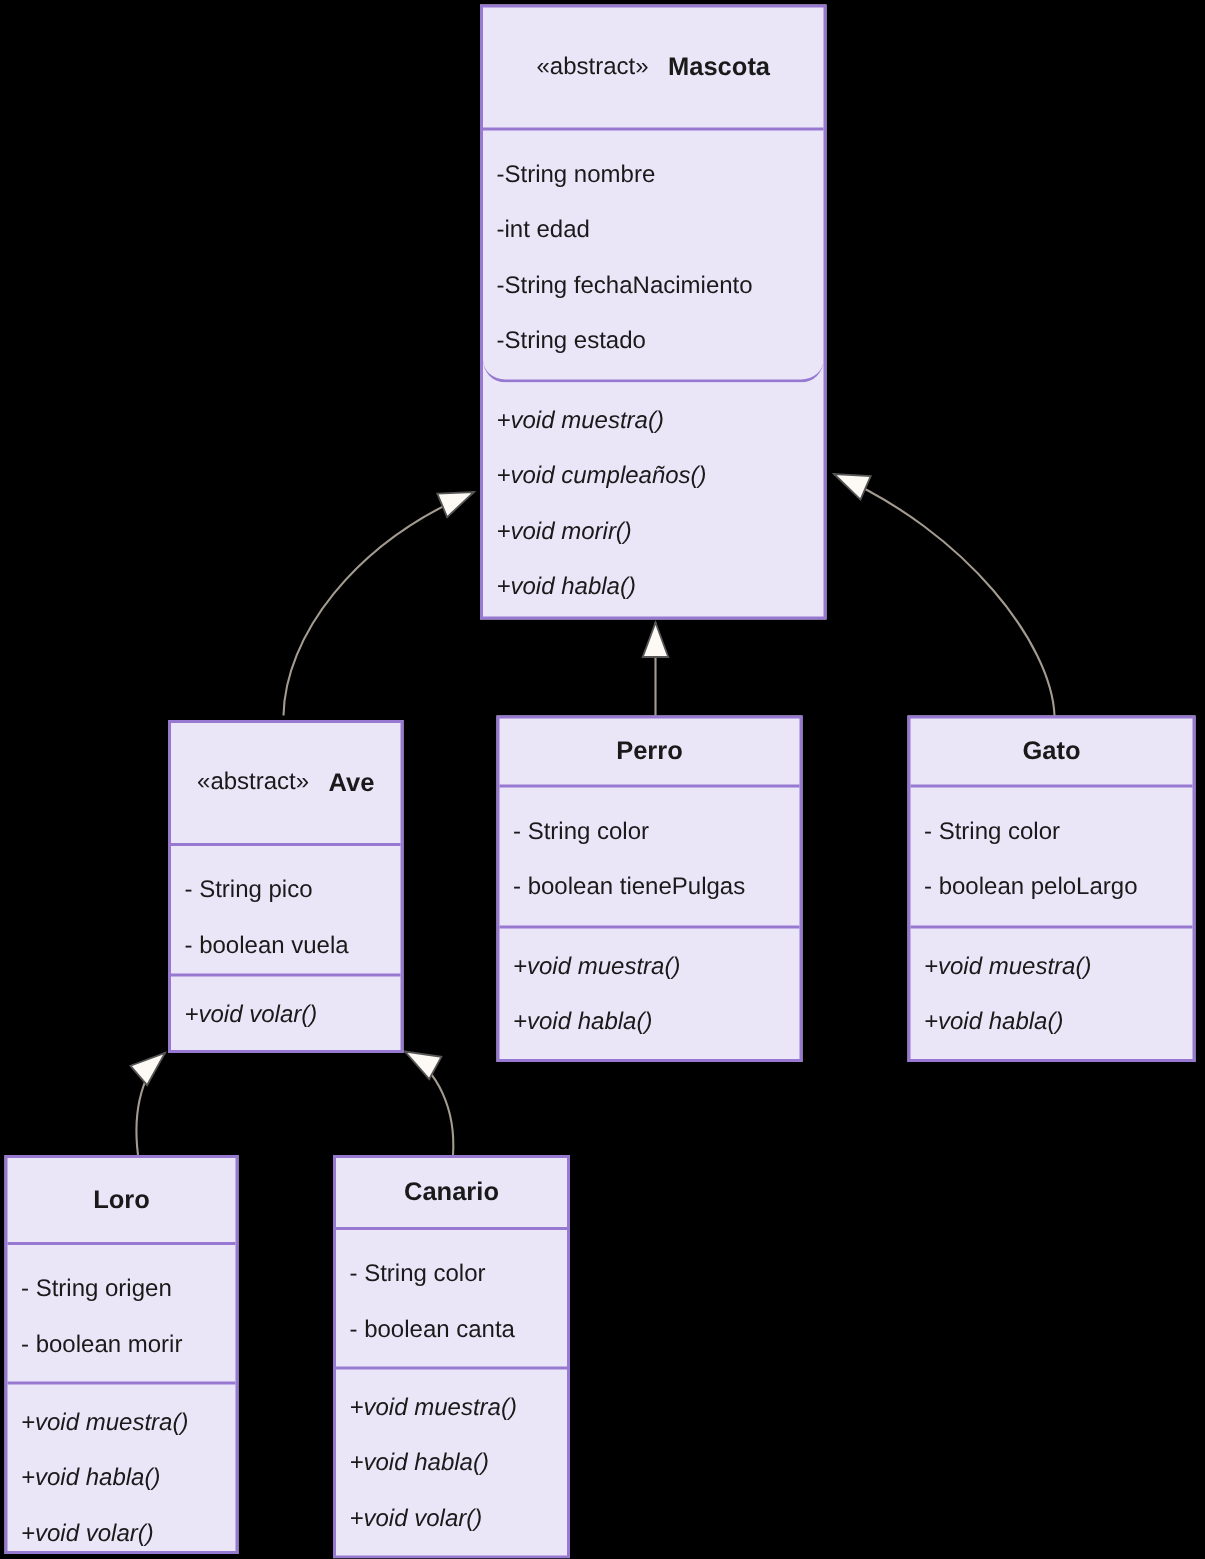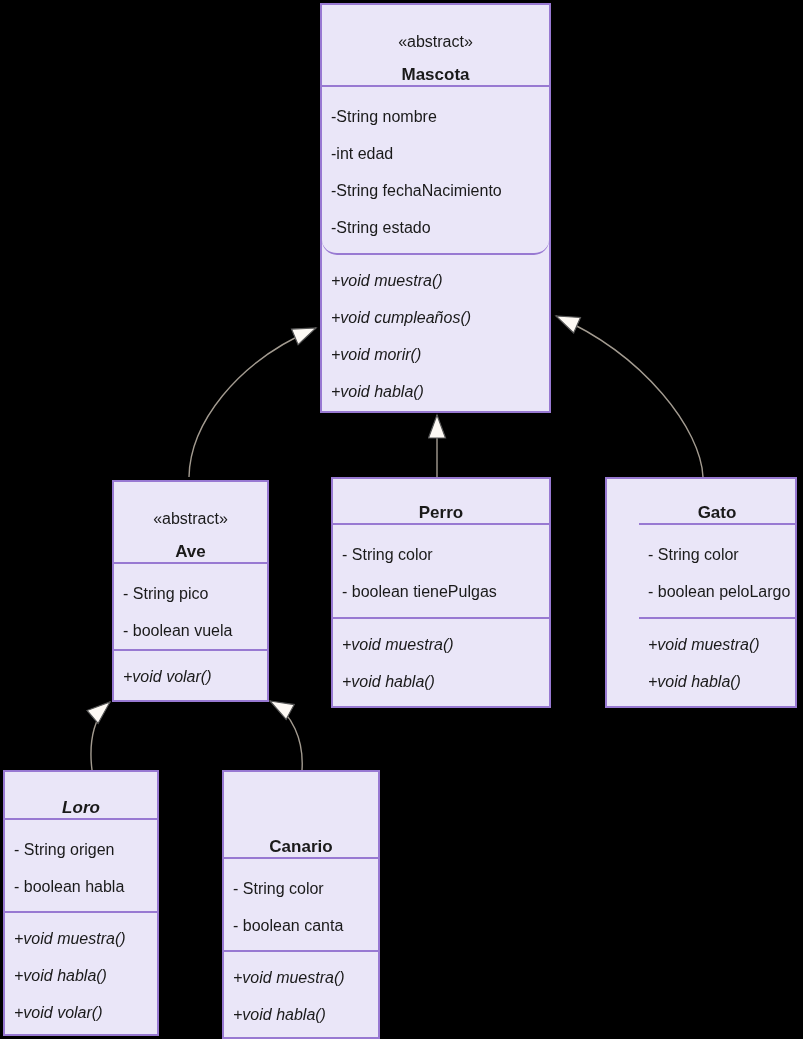--- a/index.html
+++ b/index.html
@@ -22,23 +22,23 @@
     box-sizing:border-box;
     background:var(--fill);
     border:2px solid var(--border);
     display:flex;
     flex-direction:column;
   }
   .hdr{
     box-sizing:border-box;
     border-bottom:2px solid var(--border);
     display:flex;
-    flex-direction:column;
+    flex-direction:row;
     align-items:center;
-    justify-content:flex-end;
+    justify-content:center;
     gap:13px;
     flex:0 0 auto;
   }
   .stereo{font-size:16px;line-height:20px;}
   .cname{font-size:17px;line-height:20px;font-weight:bold;}
   .attrs{
     box-sizing:border-box;
     border-bottom:2px solid var(--border);
     padding:11px 6px 0 9px;
     flex:0 0 auto;
@@ -52,34 +52,34 @@
   .row{font-size:16px;line-height:37px;white-space:nowrap;}
 
   #box-mascota{left:320px;top:3px;width:231px;height:410px;}
   #box-mascota .hdr{height:82px;}
   #box-mascota .attrs{height:168px;border-radius:15px;}
 
   #box-ave{left:112px;top:480px;width:157px;height:222px;}
   #box-ave .hdr{height:82px;}
   #box-ave .attrs{height:87px;}
 
-  #box-perro{left:331px;top:477px;width:220px;height:231px;}
+  #box-perro{left:331px;top:477px;width:204px;height:231px;}
   #box-perro .hdr{height:46px;}
   #box-perro .attrs{height:94px;}
 
-  #box-gato{left:605px;top:477px;width:192px;height:231px;padding-left:32px;}
+  #box-gato{left:605px;top:477px;width:192px;height:231px;}
   #box-gato .hdr{height:46px;}
   #box-gato .attrs{height:94px;}
 
   #box-loro{left:3px;top:770px;width:156px;height:266px;}
-  #box-loro .hdr{height:48px;font-style:italic;}
+  #box-loro .hdr{height:58px;}
   #box-loro .attrs{height:93px;}
 
   #box-canario{left:222px;top:770px;width:158px;height:269px;}
-  #box-canario .hdr{height:48px;margin-top:39px;}
+  #box-canario .hdr{height:48px;}
   #box-canario .attrs{height:93px;}
 
   #arrows{
     position:absolute;left:0;top:0;width:803px;height:1039px;
     pointer-events:none;
   }
 </style>
 </head>
 <body>
 
@@ -158,21 +158,21 @@
       <div class="row">+void habla()</div>
     </div>
   </div>
 
   <div class="cls" id="box-loro">
     <div class="hdr">
       <div class="cname">Loro</div>
     </div>
     <div class="attrs">
       <div class="row">- String origen</div>
-      <div class="row">- boolean habla</div>
+      <div class="row">- boolean morir</div>
     </div>
     <div class="methods">
       <div class="row">+void muestra()</div>
       <div class="row">+void habla()</div>
       <div class="row">+void volar()</div>
     </div>
   </div>
 
   <div class="cls" id="box-canario">
     <div class="hdr">

